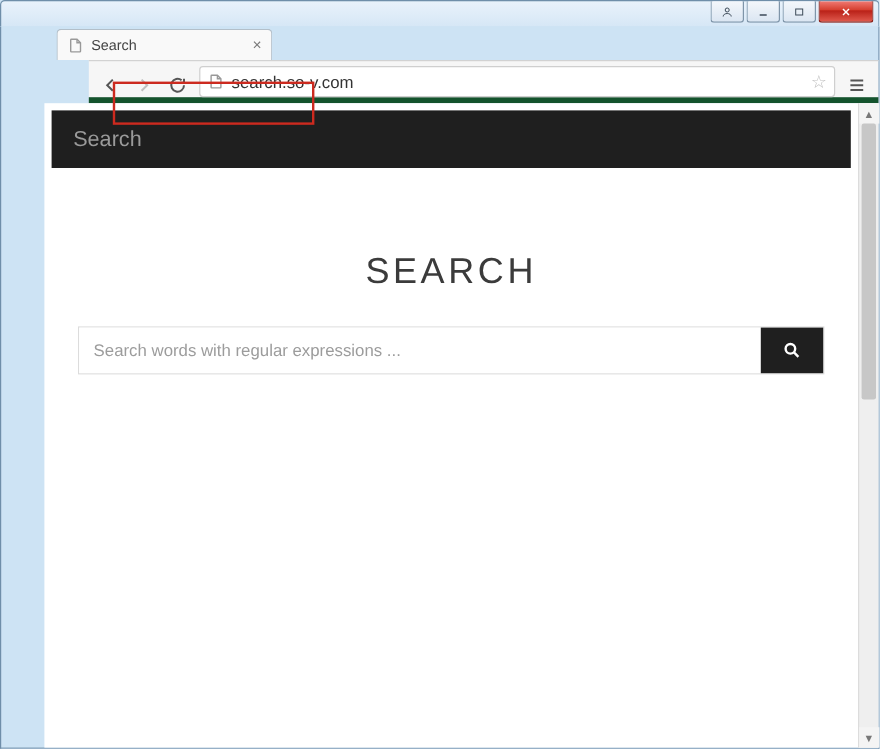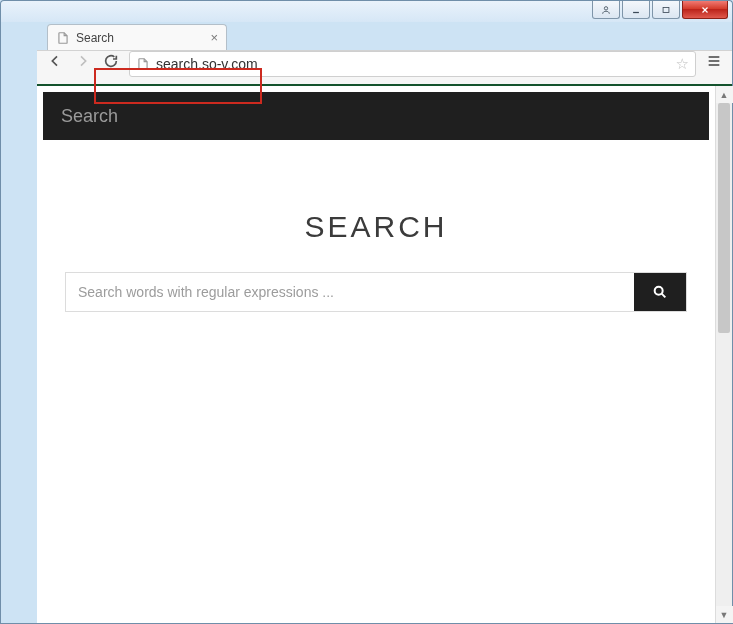--- a/index.html
+++ b/index.html
@@ -59,23 +59,23 @@
     position:relative;
   }
   .tab .page-ico { width:14px; height:14px; margin-right:6px; color:#999; }
   .tab .close-ico { margin-left:auto; color:#7a7a7a; font-size:13px; }
 
   
   .toolbar {
     height:36px;
     background:#f6f6f6;
     border-top:1px solid #d2d2d2;
-    border-bottom:2px solid #14532d;
-    display:flex; align-items:flex-start;
-    padding:0 8px; gap:8px;
+    border-bottom:5px solid #14532d;
+    display:flex; align-items:flex-end;
+    padding:0 8px; gap:8px;margin-left:37px;
   }
   .navbtn {
     width:20px; height:20px; display:flex; align-items:center; justify-content:center;
     color:#555; font-size:16px;
   }
   .navbtn.disabled { color:#bfbfbf; }
   .omnibox {
     flex:1; height:26px;
     border:1px solid #cfcfcf; border-radius:3px;
     background:#fff;

